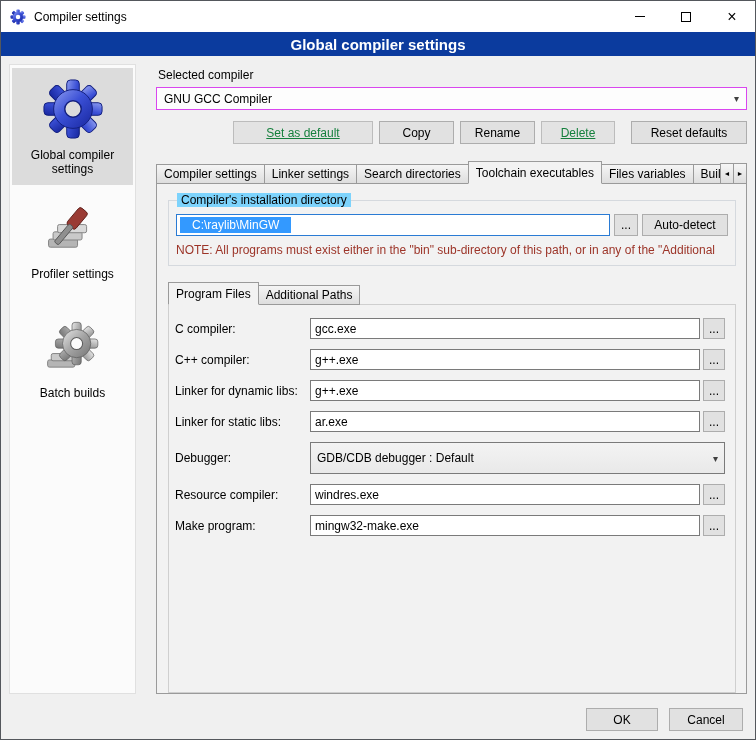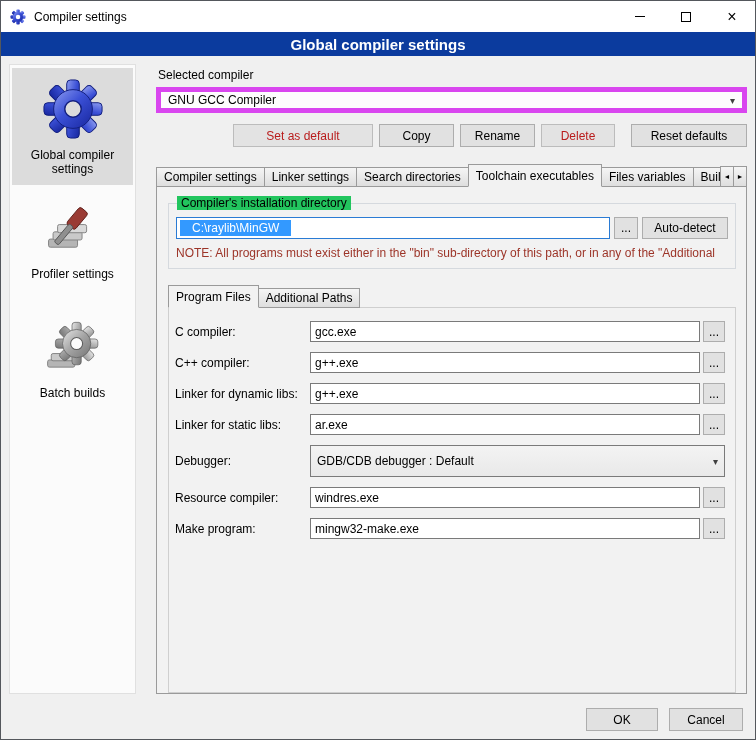--- a/index.html
+++ b/index.html
@@ -27,47 +27,47 @@
              display:flex; flex-direction:column; align-items:stretch; }
   .side-item { display:flex; flex-direction:column; align-items:center; gap:8px; padding:10px 2px 9px; }
   .side-item.selected { background:#dcdcdc; }
   .side-item .slabel { font-size:12px; text-align:center; color:#000; }
   .side-item + .side-item { margin-top:6px; }
   .side-item:last-child { margin-top:20px; }
 
   .content { flex:1; min-width:0; display:flex; flex-direction:column; padding:2px 0 0 10px; }
   .field-caption { font-size:12px; margin:2px 0 5px 2px; }
 
-  .combo { height:23px; border:5px solid #d946ef; background:#fdfdfd;
+  .combo { height:23px; border:1px solid #d946ef; background:#fdfdfd;
            display:flex; align-items:center; padding:8px 7px; font-size:12px; }
   .combo .arrow { margin-left:auto; font-size:10px; color:#404040; }
 
   .btn { height:23px; background:#e1e1e1; border:1px solid #adadad; font-size:12px; color:#000000;
          display:flex; align-items:center; justify-content:center; padding:0 10px; }
-  .btn.disabled { color:#b91c1c; background:#e3e3e3; border-color:#bcbcbc; }
+  .btn.disabled { color:#15803d; background:#e3e3e3; border-color:#bcbcbc;text-decoration:underline; }
   .btn-row { display:flex; justify-content:flex-end; gap:6px; margin-top:11px; }
   .w-setdef { width:140px; } .w-copy { width:75px; } .w-rename { width:75px; }
   .w-delete { width:74px; } .w-reset { width:116px; margin-left:10px; }
 
   
   .tabstrip { display:flex; align-items:flex-end; margin-top:17px; position:relative; z-index:2; margin-bottom:-1px; }
   .tab { height:20px; padding:0 7px; font-size:12px; display:flex; align-items:center; white-space:nowrap;
          background:linear-gradient(#f5f5f5,#dedede); border:1px solid #9a9a9a; margin-right:-1px; }
   .tab.active { height:23px; background:#f2f2f2; border-bottom:1px solid #f2f2f2; z-index:3; position:relative; }
   .tab.clipped { width:40px; overflow:hidden; padding-right:0; }
   .tab-scroll { margin-left:auto; display:flex; }
   .scr-btn { width:14px; height:21px; border:1px solid #9a9a9a; margin-left:-1px; font-size:7px;
              display:flex; align-items:center; justify-content:center; background:linear-gradient(#f5f5f5,#dedede); }
 
   .tabpanel { flex:1; border:1px solid #9a9a9a; background:#f2f2f2; padding:14px 10px 0 11px;
               display:flex; flex-direction:column; min-height:0; }
 
   
   .groupbox { border:1px solid #d5d9de; position:relative; padding:13px 7px 8px 7px; margin-top:2px; }
-  .gb-title { position:absolute; top:-8px; left:8px; background:#22c55e; padding:0 4px; font-size:12px; }
+  .gb-title { position:absolute; top:-8px; left:8px; background:#7dd3fc; padding:0 4px; font-size:12px; }
   .dir-row { display:flex; align-items:center; gap:4px; }
   .path-input { flex:1; height:22px; border:1px solid #2a7bd4; background:#fff;
                 display:flex; align-items:center; padding:0 3px; font-size:12px; }
   .path-input .sel { background:#3399ff; color:#fff; padding:1px 12px; }
   .browse-btn { width:24px; height:22px; padding:0; }
   .autodetect-btn { width:86px; height:22px; }
   .note { margin-top:7px; font-size:12px; color:#9c3428; white-space:nowrap; overflow:hidden; }
 
   
   .inner-tabstrip { display:flex; align-items:flex-end; margin-top:16px; position:relative; z-index:2; margin-bottom:-1px; }

